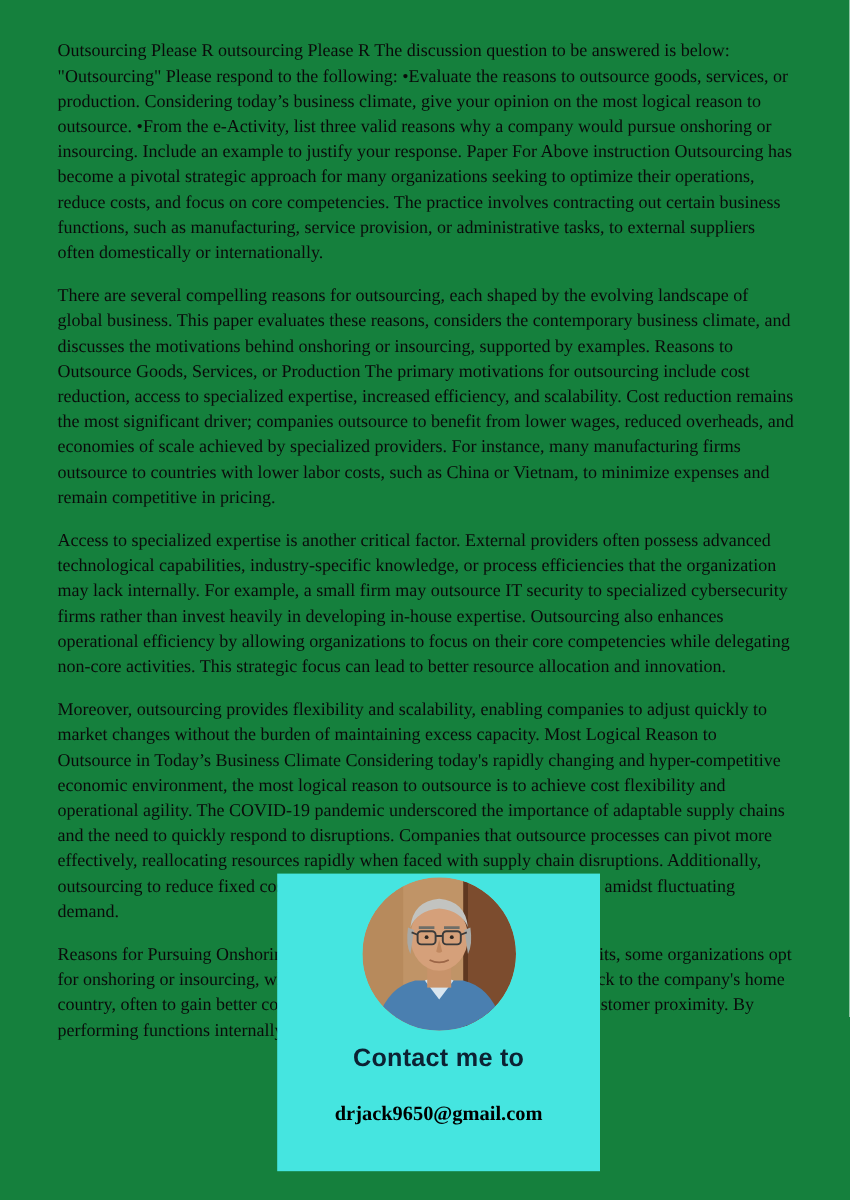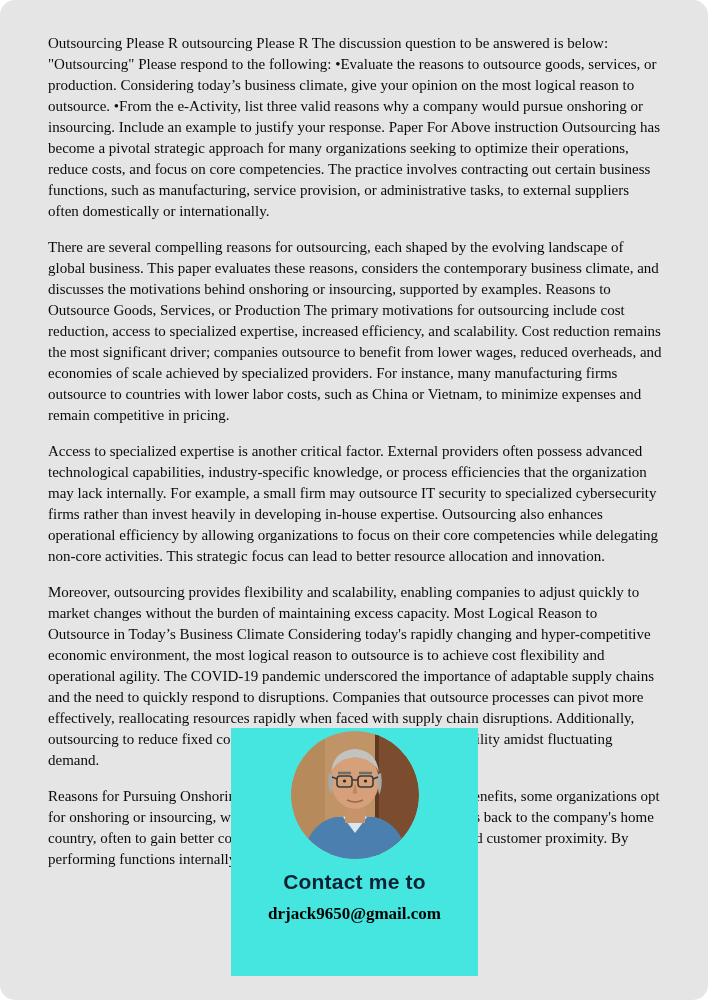--- a/index.html
+++ b/index.html
@@ -4,43 +4,42 @@
 <style>
   html, body {
     margin: 0;
     padding: 0;
     background: #ffffff;
   }
   .page {
     position: relative;
     width: 708px;
     height: 1000px;
-    background: #e5e5e5;
+    background: #15803d;
     overflow: hidden;
-    border-radius: 15px;
   }
   .doc {
     position: absolute;
     left: 48px;
     top: 33px;
     width: 614px;
     font-family: "Liberation Serif", serif;
     font-size: 15px;
     line-height: 21px;
     color: #0a0a0a;
     text-align: left;
   }
   .doc p {
     margin: 0 0 15px 0;
   }
   .overlay {
     position: absolute;
     left: 231px;
     top: 728px;
-    width: 247px;
+    width: 269px;
     height: 248px;
     background: #45e5e0;
     display: flex;
     flex-direction: column;
     align-items: center;
     box-sizing: border-box;
   }
   .avatar {
     width: 128px;
     height: 128px;
@@ -58,21 +57,21 @@
     margin-top: 9px;
     font-family: "Liberation Sans", sans-serif;
     font-weight: 700;
     font-size: 21px;
     line-height: 27px;
     color: #0c2233;
     text-align: center;
     letter-spacing: 0.2px;
   }
   .contact-email {
-    margin-top: 9px;
+    margin-top: 23px;
     font-family: "Liberation Serif", serif;
     font-weight: 700;
     font-size: 17px;
     color: #000000;
     text-align: right;
   }
 </style>
 </head>
 <body>
 

